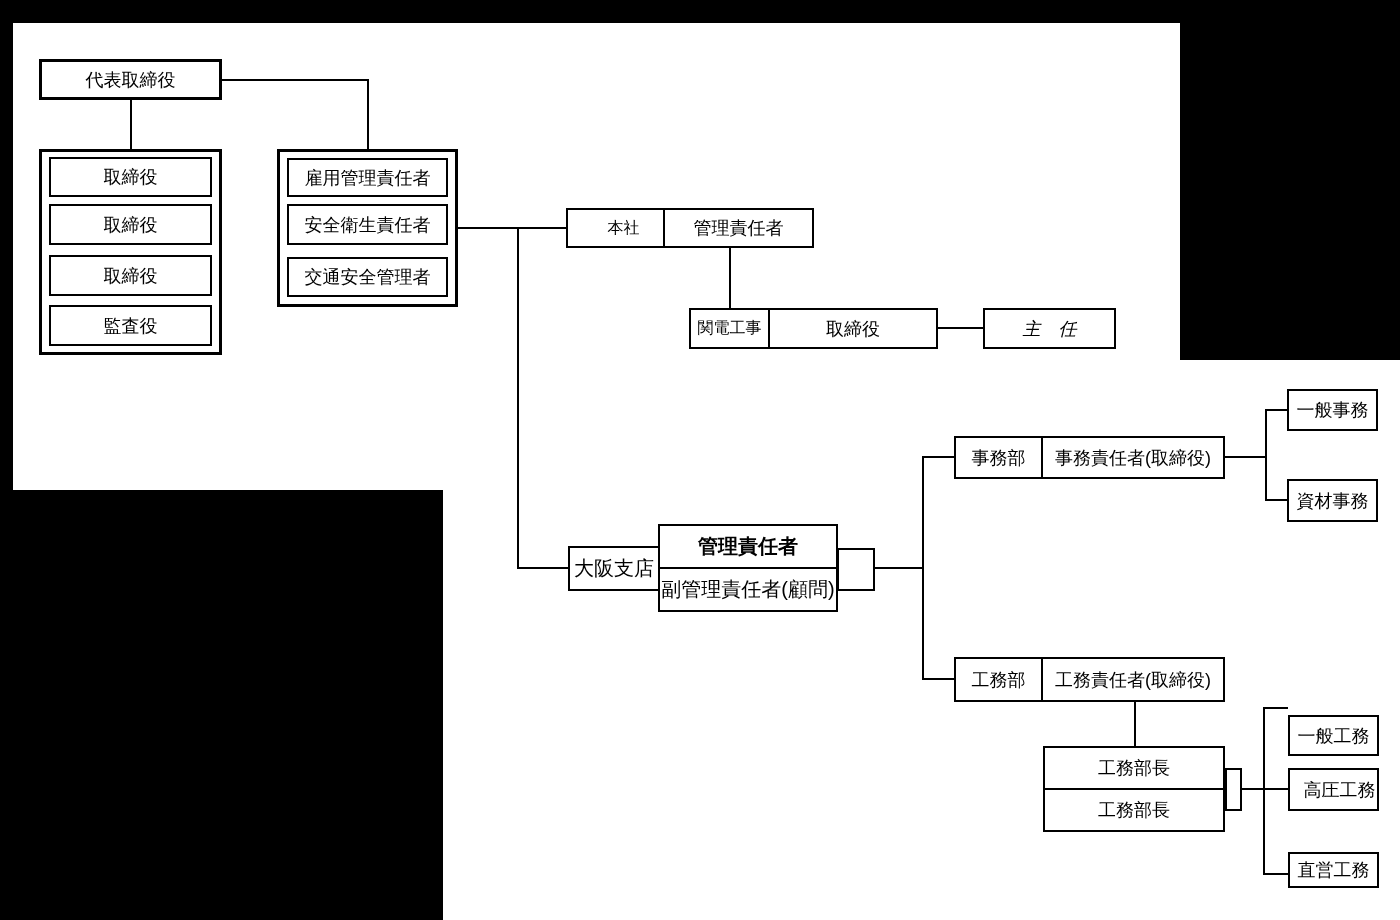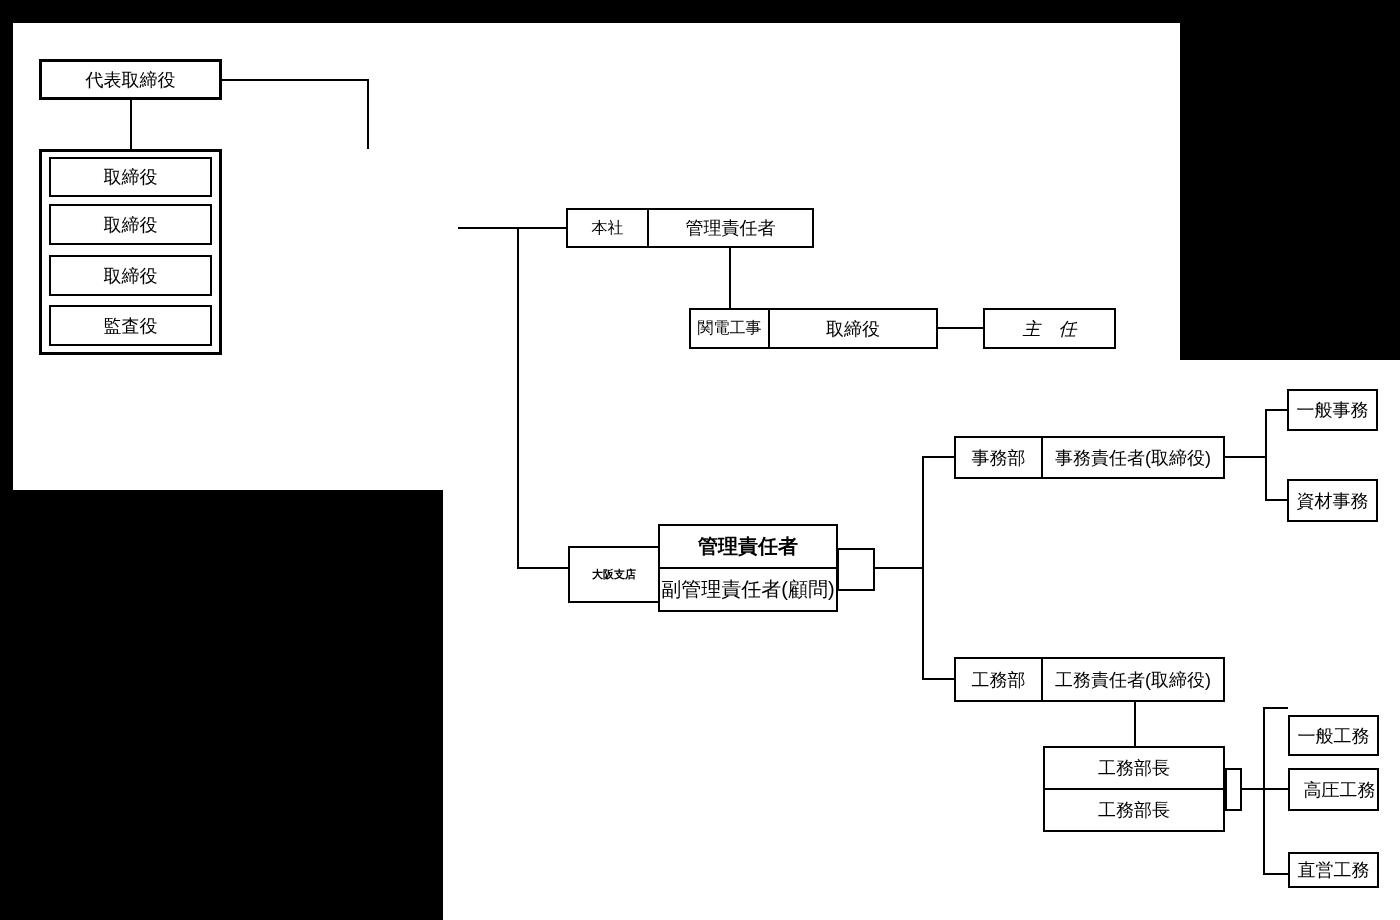--- a/index.html
+++ b/index.html
@@ -77,34 +77,39 @@
 
   <div class="box thick" style="left:39px;top:59px;width:183px;height:41px;">代表取締役</div>
 
   <div class="box thick container-box" style="left:39px;top:149px;width:183px;height:206px;">
     <div class="inner-box" style="left:7px;top:5px;width:163px;height:40px;">取締役</div>
     <div class="inner-box" style="left:7px;top:52px;width:163px;height:41px;">取締役</div>
     <div class="inner-box" style="left:7px;top:103px;width:163px;height:41px;">取締役</div>
     <div class="inner-box" style="left:7px;top:153px;width:163px;height:41px;">監査役</div>
   </div>
 
+  <div class="box thick container-box" style="left:277px;top:149px;width:181px;height:158px;">
+    <div class="inner-box" style="left:7px;top:6px;width:161px;height:39px;">雇用管理責任者</div>
+    <div class="inner-box" style="left:7px;top:52px;width:161px;height:41px;">安全衛生責任者</div>
+    <div class="inner-box" style="left:7px;top:105px;width:161px;height:40px;">交通安全管理者</div>
+  </div>
 
   <div class="box split-h" style="left:566px;top:208px;width:248px;height:40px;">
-    <div class="tag-cell" style="width:81px;">本社</div>
+    <div class="tag-cell" style="width:81px;margin-left:16px;">本社</div>
     <div class="main-cell">管理責任者</div>
   </div>
 
   <div class="box split-h" style="left:689px;top:308px;width:249px;height:41px;">
     <div class="tag-cell" style="width:79px;">関電工事</div>
     <div class="main-cell">取締役</div>
   </div>
 
   <div class="box" style="left:983px;top:308px;width:133px;height:41px;font-style:italic;">主　任</div>
 
-  <div class="box" style="left:568px;top:546px;width:92px;height:57px;font-size:11px;font-weight:bold;">大阪支店</div>
+  <div class="box" style="left:568px;top:546px;width:92px;height:45px;font-size:20px;">大阪支店</div>
 
   <div class="box split-v" style="left:658px;top:524px;width:180px;height:88px;">
     <div class="row-cell first primary-label">管理責任者</div>
     <div class="row-cell deputy-label">副管理責任者(顧問)</div>
   </div>
 
   <div class="box split-h" style="left:954px;top:436px;width:271px;height:43px;">
     <div class="tag-cell big" style="width:87px;">事務部</div>
     <div class="main-cell">事務責任者(取締役)</div>
   </div>

